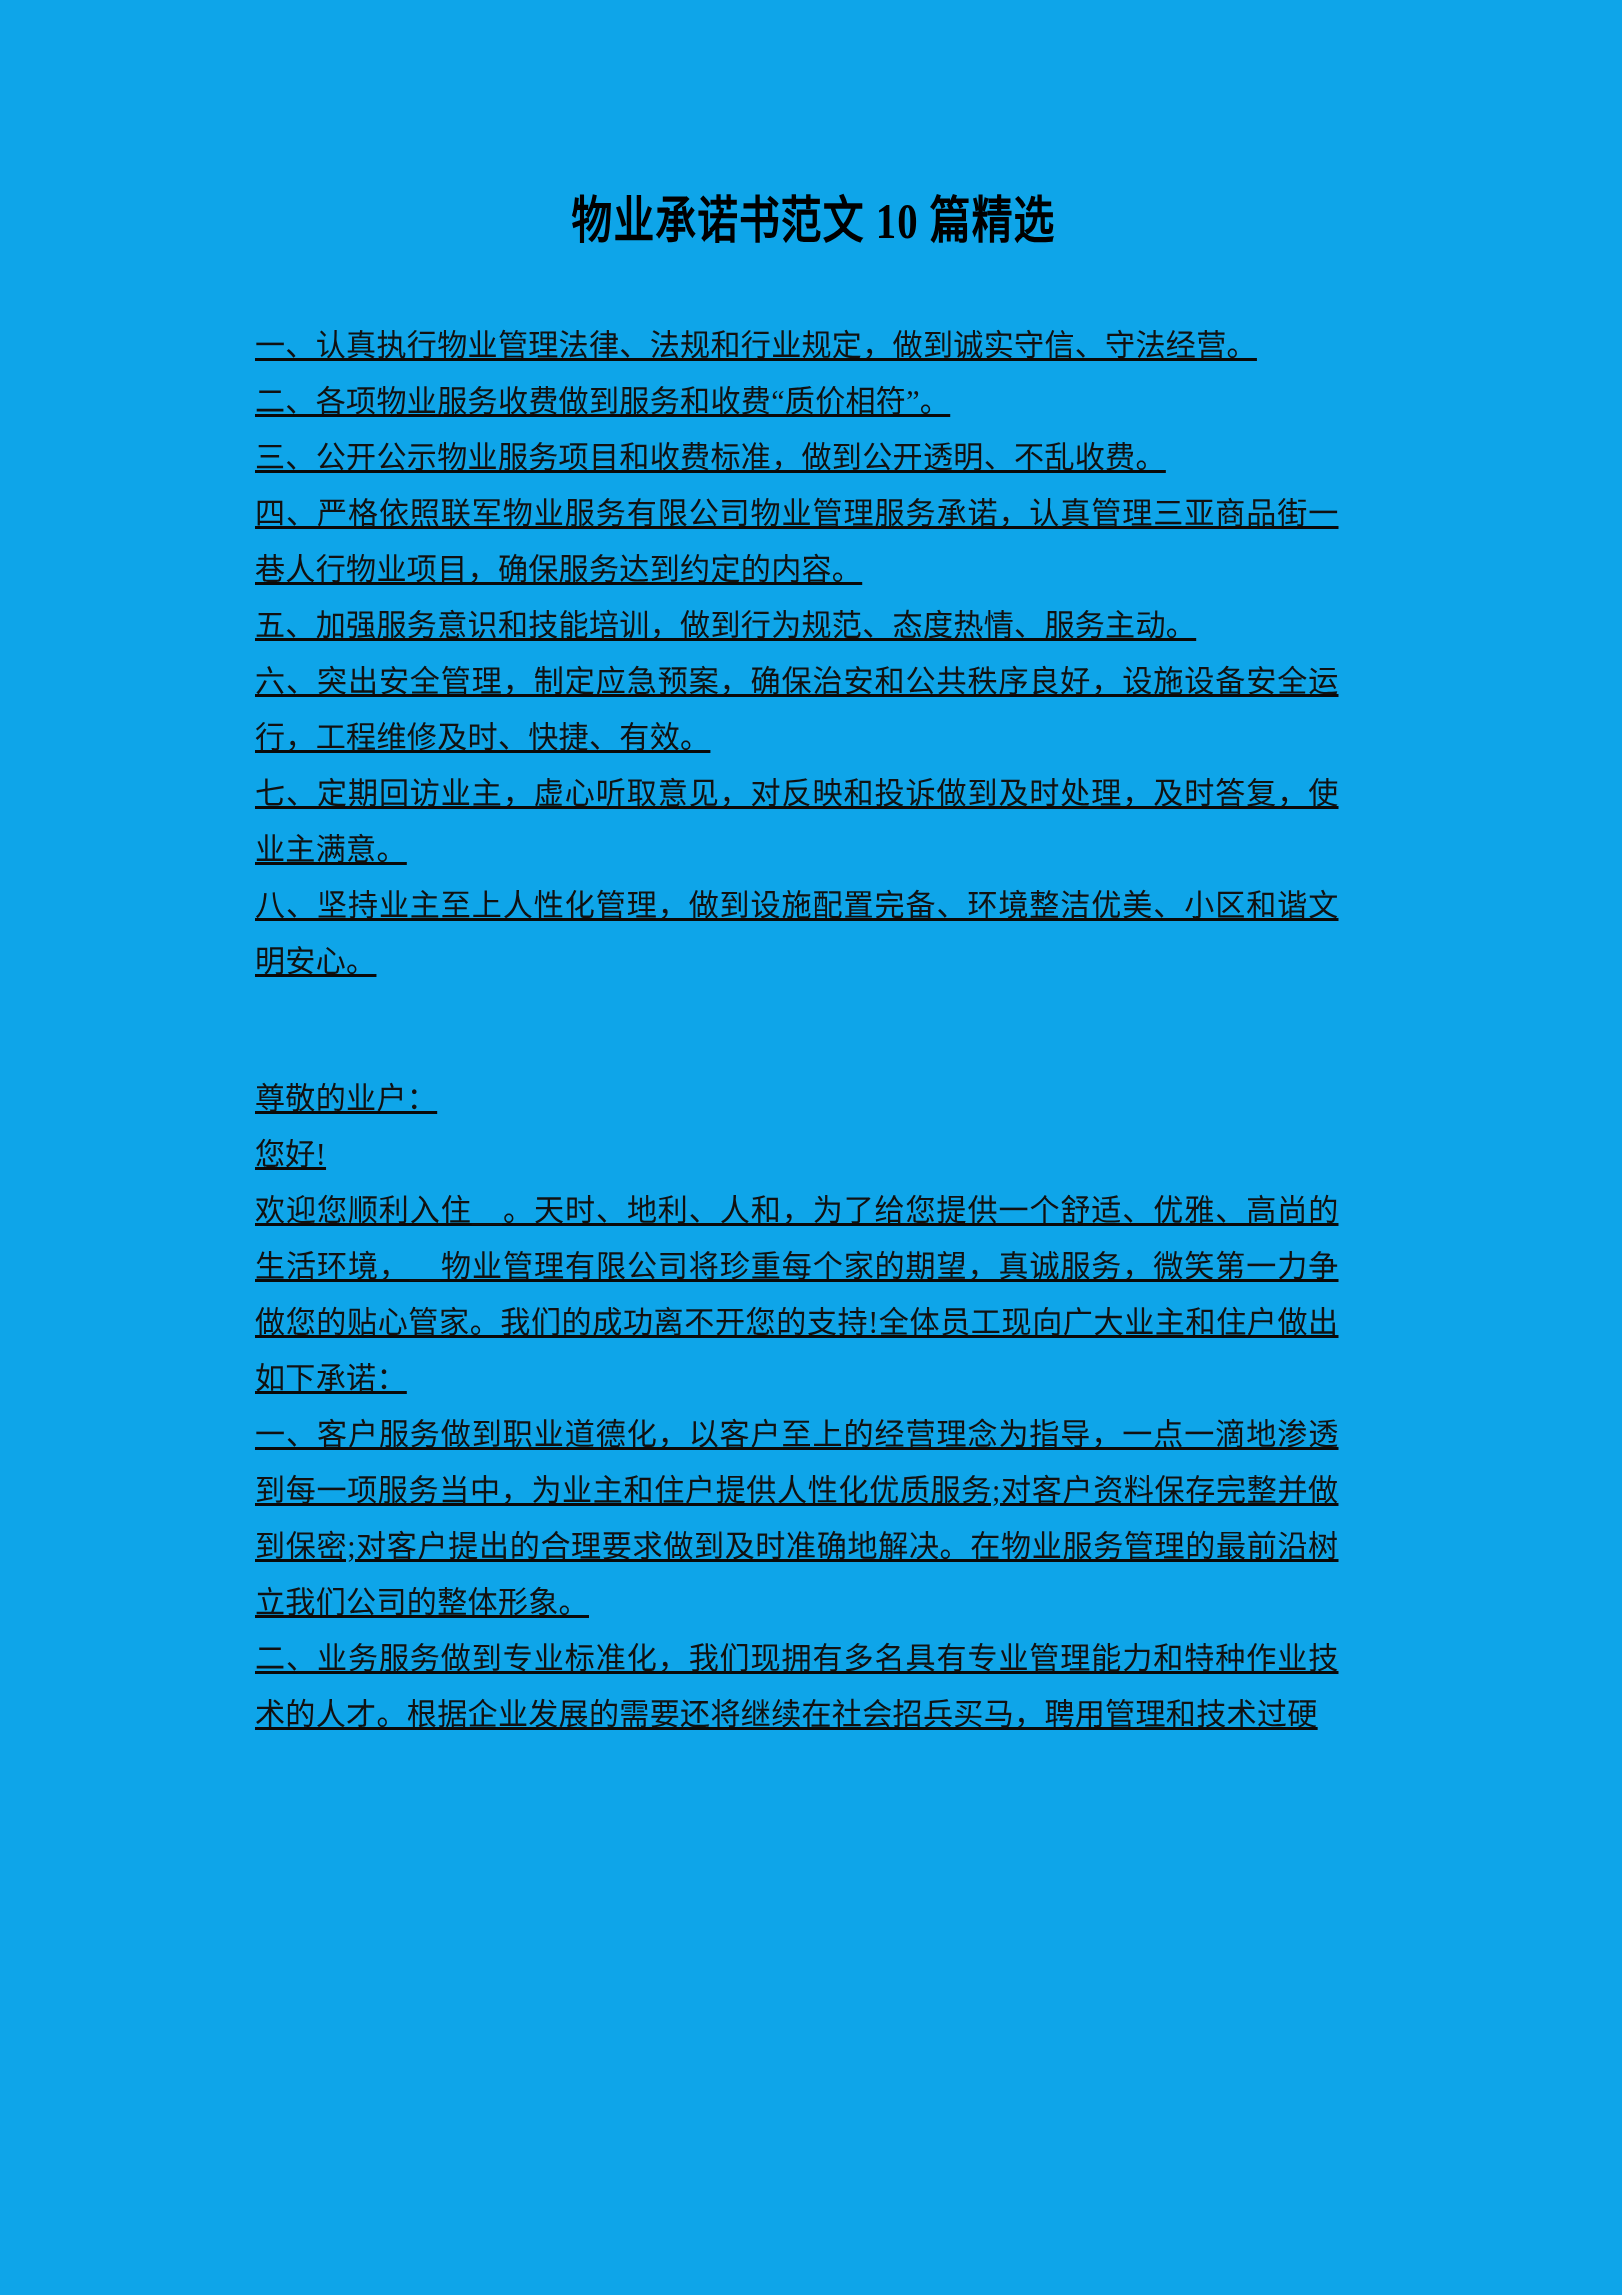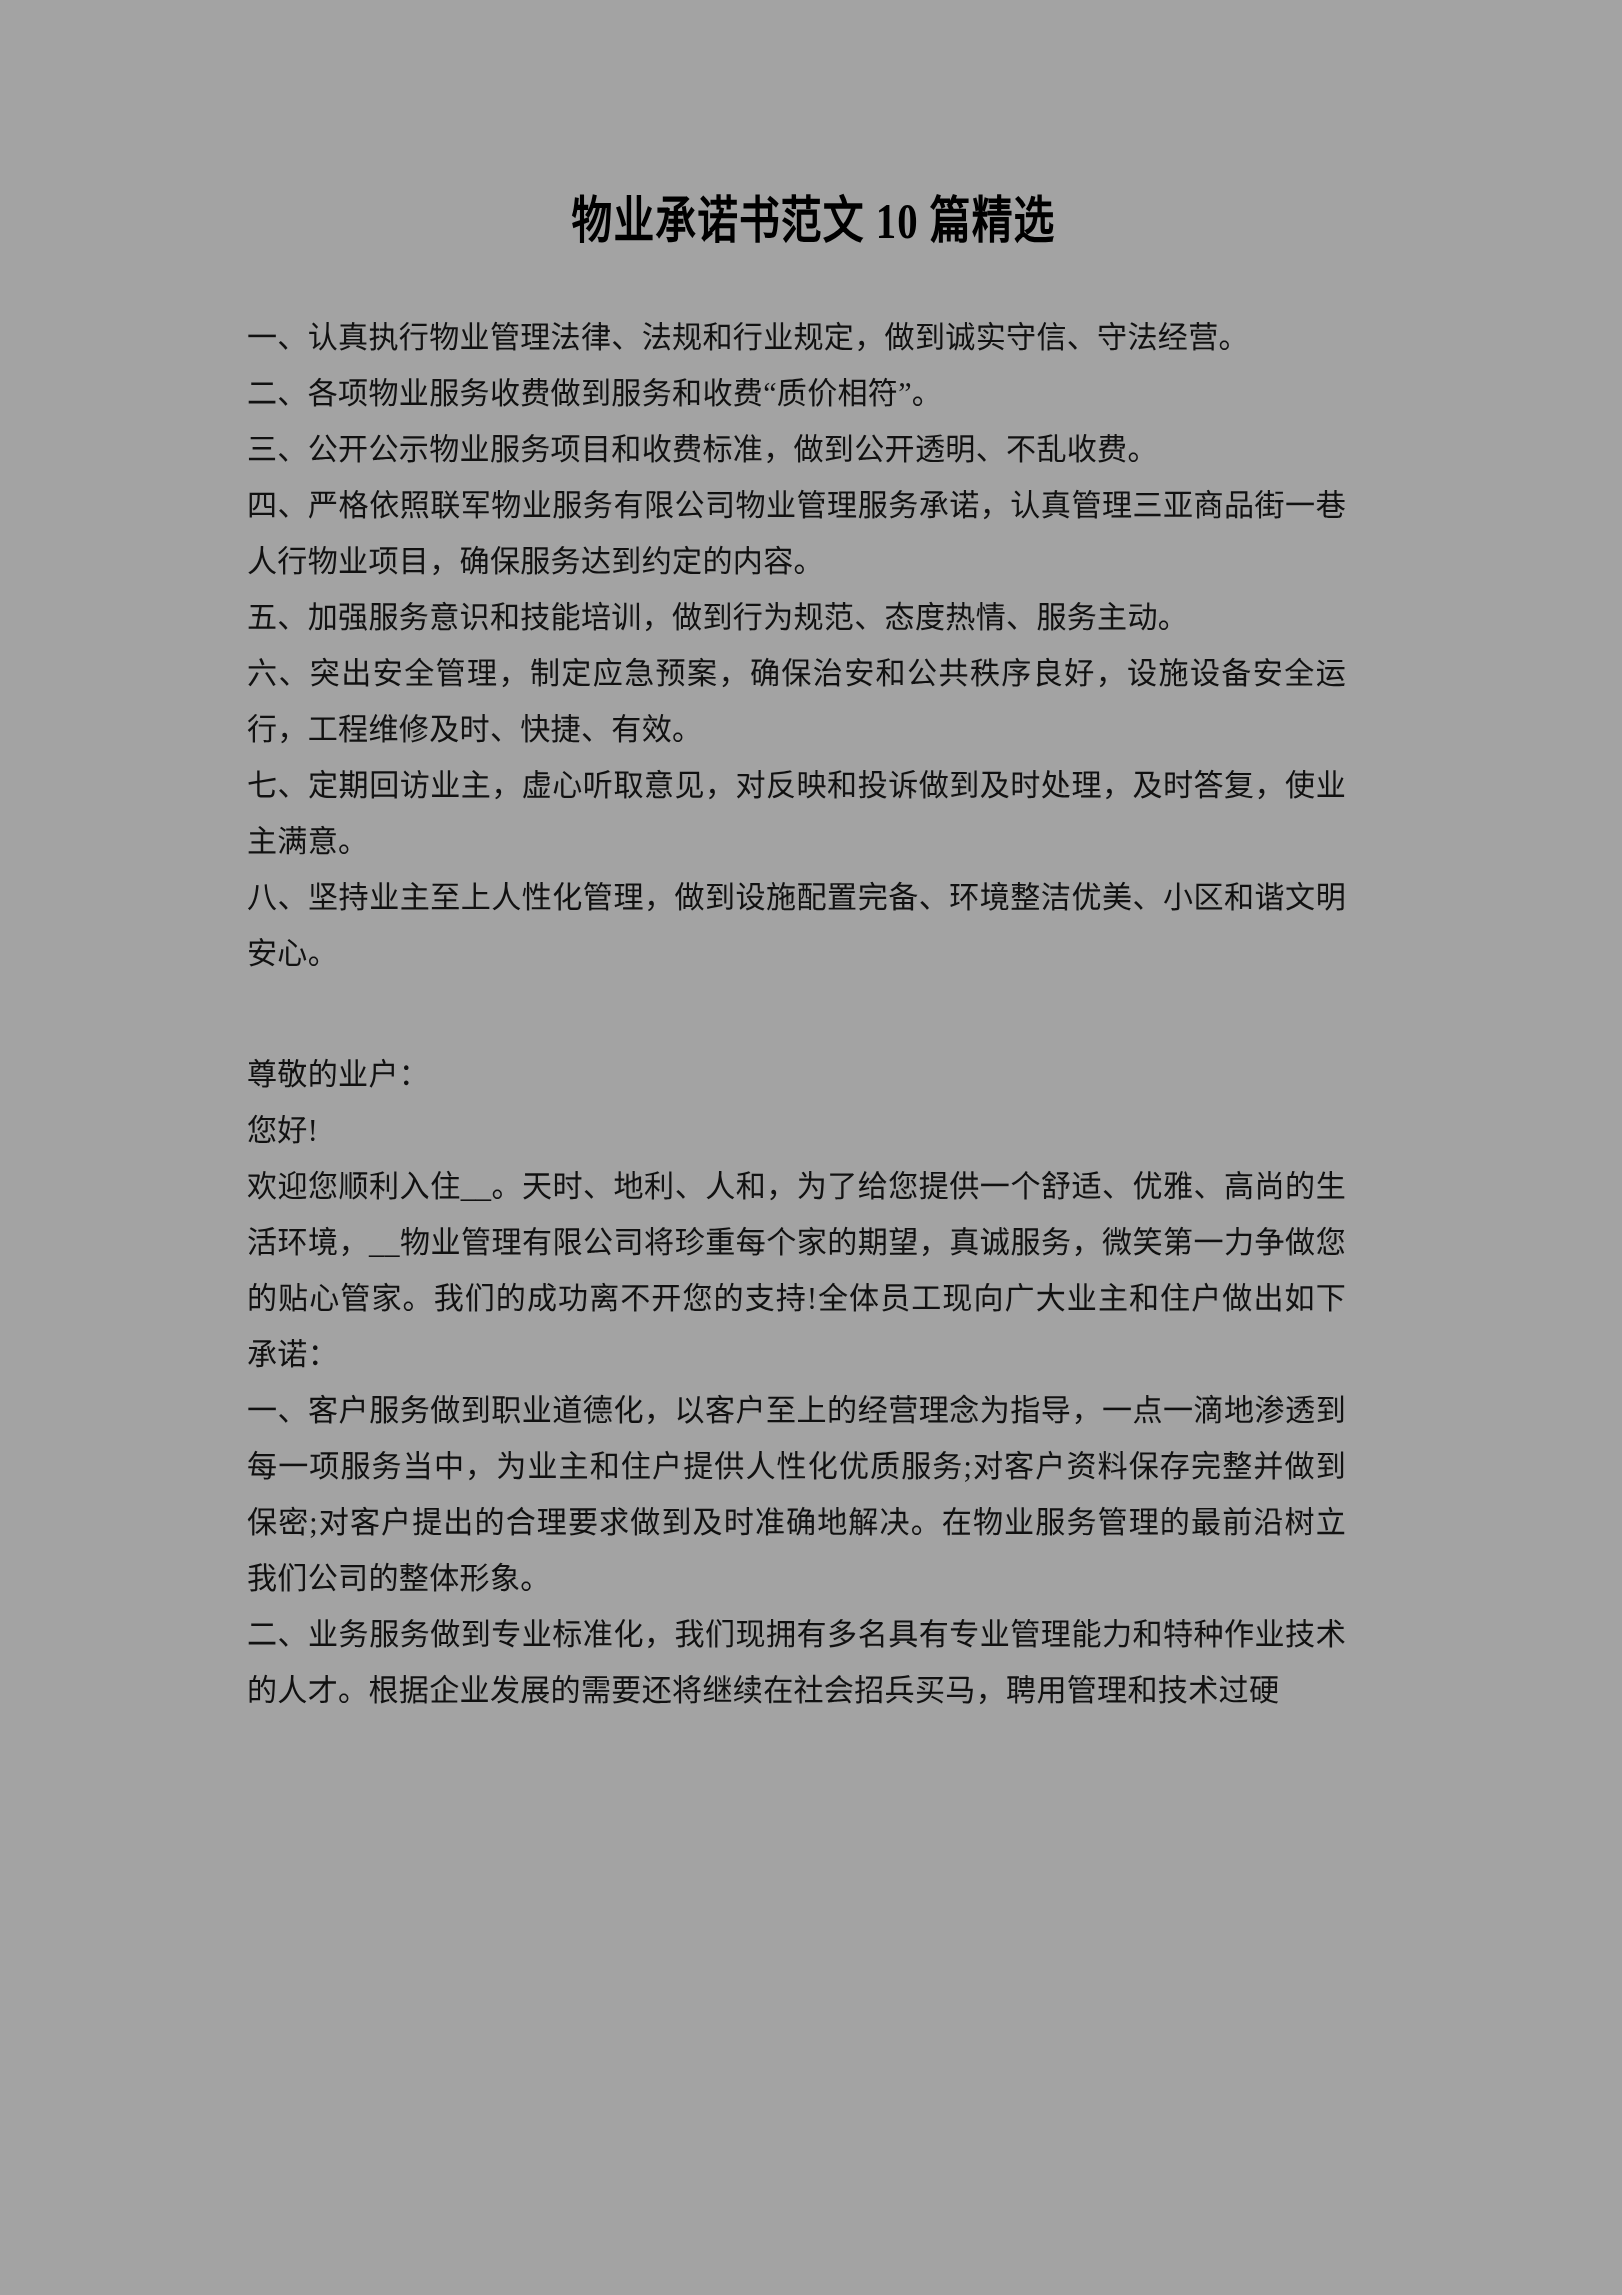--- a/index.html
+++ b/index.html
@@ -6,21 +6,21 @@
   html, body {
     margin: 0;
     padding: 0;
     background: #ffffff;
   }
 
   .page {
     position: relative;
     width: 1623px;
     height: 2295px;
-    background: #a3a3a3;
+    background: #0ea5e9;
     box-sizing: border-box;
     overflow: hidden;
     font-family: "Liberation Serif", "DejaVu Serif", serif;
     color: #0a0a0a;
   }
 
   .page-body {
     position: absolute;
     left: 244px;
     top: 0;
@@ -37,22 +37,23 @@
     text-align: center;
     letter-spacing: 1.3px;
     color: #000000;
     padding-top: 196px;
     transform: scaleX(0.80);
     transform-origin: center center;
     white-space: nowrap;
   }
 
   .block {
-    margin: 3px;
+    margin: 11px;
     padding: 0;
+    text-decoration: underline;
   }
 
   .para {
     margin: 0;
     padding: 0;
     font-size: 31px;
     line-height: 56px;
     text-align: justify;
     text-justify: inter-character;
     letter-spacing: 0.3px;

